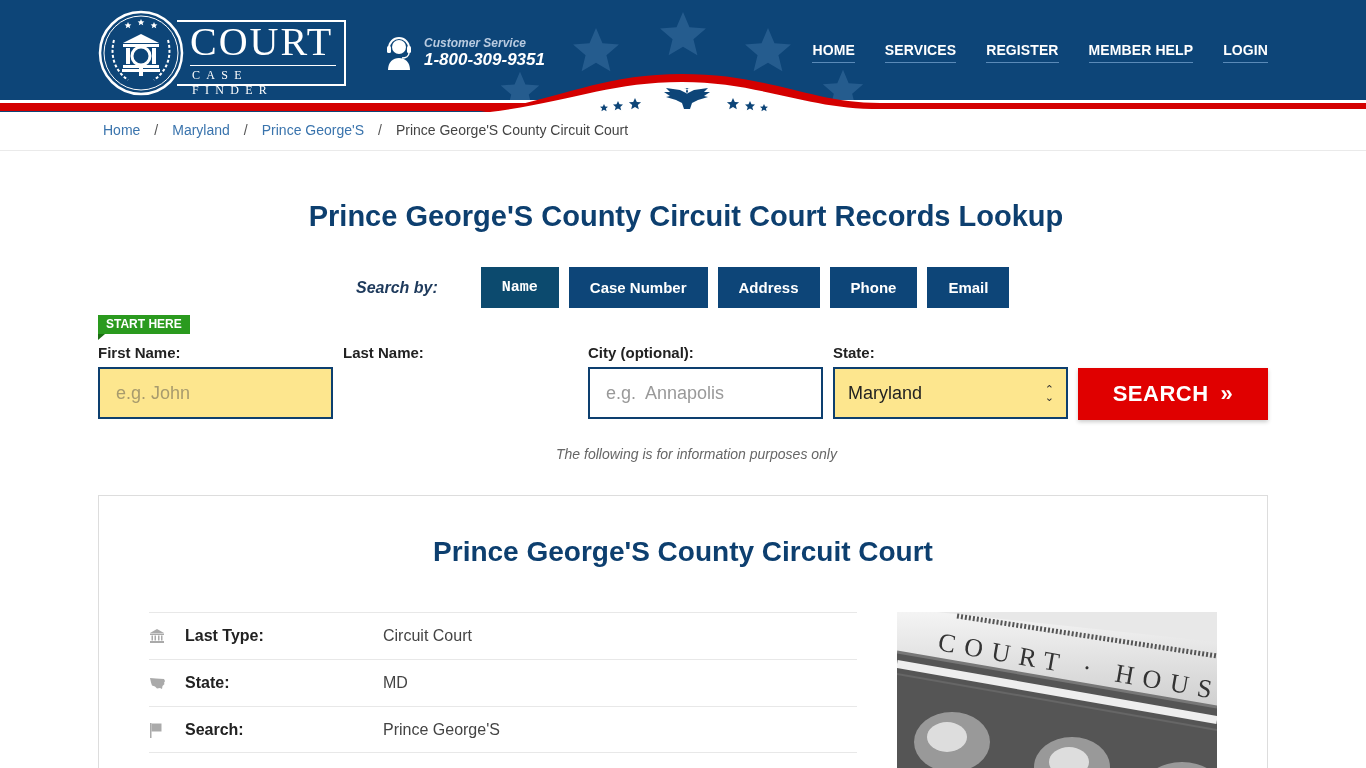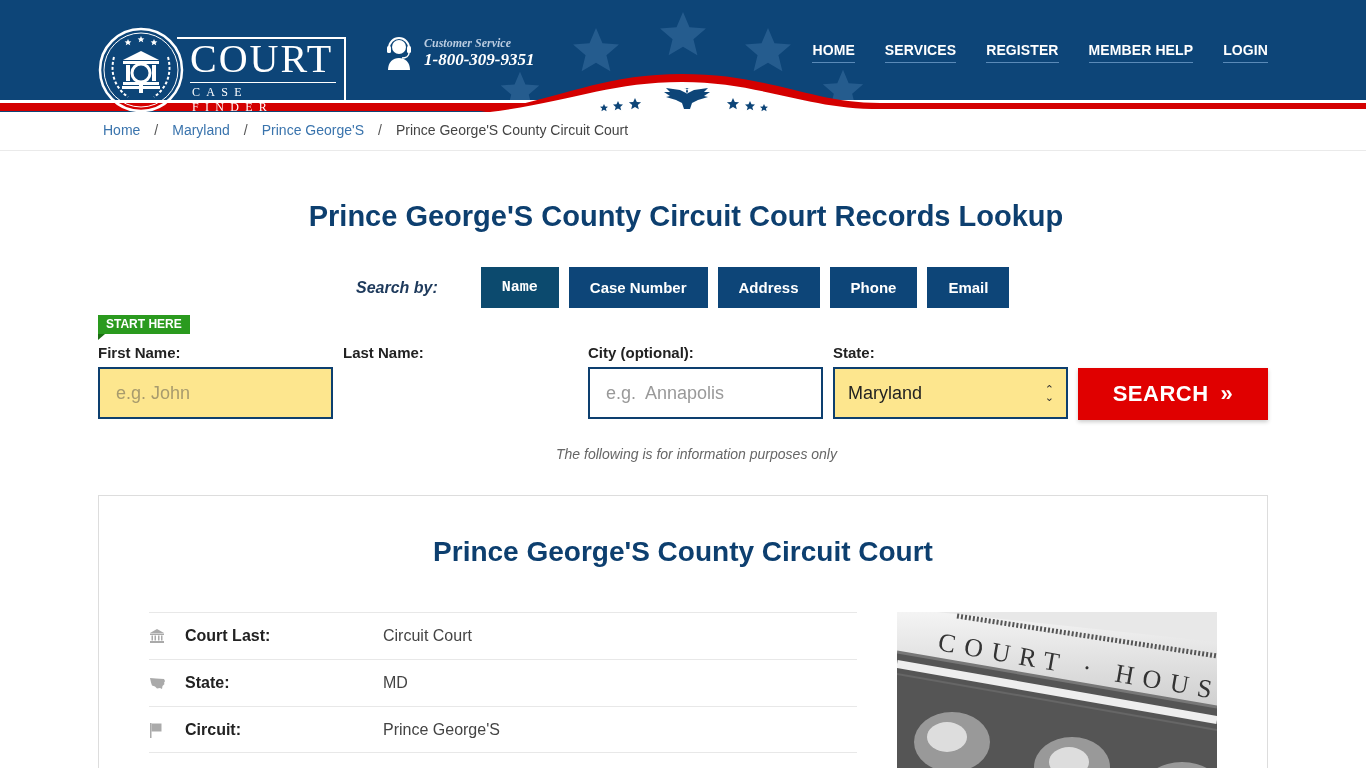--- a/index.html
+++ b/index.html
@@ -6,28 +6,28 @@
   html, body { width: 1366px; height: 768px; overflow: hidden; background: #fff; }
   body { font-family: "Liberation Sans", "DejaVu Sans", sans-serif; color: #333; position: relative; }
 
   
   .header { position: absolute; left: 0; top: 0; width: 1366px; height: 112px; background: #0d4578; overflow: hidden; }
   .header .bgstar { position: absolute; fill: #2e6496; opacity: 0.75; }
   .header .red-line { position: absolute; left: 0; top: 103px; width: 1366px; height: 8px; background: #d40000; }
   .header .white-line { position: absolute; left: 0; top: 100px; width: 1366px; height: 3px; background: #fff; }
   .swoosh { position: absolute; left: 0; top: 0; }
 
-  .logo { position: absolute; left: 98px; top: 27px; height: 86px; display: flex; align-items: flex-start; }
+  .logo { position: absolute; left: 98px; top: 10px; height: 86px; display: flex; align-items: flex-start; }
   .logo-emblem { width: 86px; height: 86px; }
   .logo-box { position: absolute; left: 79px; top: 10px; width: 169px; height: 66px; border: 2px solid #fff; border-left: none; }
   .logo-court { position: absolute; left: 92px; top: 12px; font-family: "Liberation Serif", "DejaVu Serif", serif; font-size: 40px; color: #fff; letter-spacing: 2px; line-height: 40px; }
   .logo-rule { position: absolute; left: 92px; top: 55px; width: 146px; height: 1px; background: #fff; }
   .logo-sub { position: absolute; left: 94px; top: 58px; font-family: "Liberation Serif", "DejaVu Serif", serif; font-size: 12px; color: #fff; letter-spacing: 6.3px; }
 
-  .cs { position: absolute; left: 384px; top: 36px; display: flex; align-items: center; font-family: Liberation Serif, serif; }
+  .cs { position: absolute; left: 384px; top: 36px; display: flex; align-items: center; }
   .cs-icon { width: 30px; height: 34px; margin-right: 10px; }
   .cs-label { font-size: 12px; font-style: italic; font-weight: bold; color: #b9cbe0; line-height: 14px; }
   .cs-phone { font-size: 17px; font-style: italic; font-weight: bold; color: #fff; line-height: 20px; }
 
   .nav { position: absolute; top: 42px; right: 98px; display: flex; gap: 30px; }
   .nav a { color: #fff; text-decoration: none; font-size: 14px; font-weight: bold; padding-bottom: 4px; border-bottom: 1px solid #5a8ab8; letter-spacing: 0.1px; }
 
   
   .breadcrumb { position: absolute; left: 103px; top: 122px; font-size: 14px; display: flex; align-items: center; }
   .breadcrumb a { color: #3a74ad; text-decoration: none; }
@@ -221,40 +221,40 @@
         <svg width="16" height="16" viewBox="0 0 16 16" fill="#aaa">
             <path d="M8 1l7 4H1z"></path>
             <rect x="1" y="5.5" width="14" height="1.5"></rect>
             <rect x="2.5" y="7.5" width="1.5" height="5"></rect>
             <rect x="5.5" y="7.5" width="1.5" height="5"></rect>
             <rect x="9" y="7.5" width="1.5" height="5"></rect>
             <rect x="12" y="7.5" width="1.5" height="5"></rect>
             <rect x="1" y="13" width="14" height="2"></rect>
           </svg>
       </span>
-      <span class="info-label">Court Last:</span>
+      <span class="info-label">Last Type:</span>
       <span class="info-value">Circuit Court</span>
     </div>
     <div class="info-row">
       <span class="info-icon">
         <svg width="17" height="14" viewBox="0 0 17 14" fill="#aaa">
             <path d="M1 2l6 .5 8 .5 1 2-1 2 .5 1-2 2-.5 3-2-1-3 .5-2-2-3-1-1-3z"></path>
           </svg>
       </span>
       <span class="info-label">State:</span>
       <span class="info-value">MD</span>
     </div>
     <div class="info-row">
       <span class="info-icon">
         <svg width="14" height="16" viewBox="0 0 14 16" fill="#aaa">
             <rect x="1" y="1" width="1.5" height="15"></rect>
             <path d="M2.5 1.5h10v8h-10z"></path>
           </svg>
       </span>
-      <span class="info-label">Circuit:</span>
+      <span class="info-label">Search:</span>
       <span class="info-value">Prince George'S</span>
     </div>
   </div>
 
   <div class="photo">
     <svg width="320" height="180" viewBox="0 0 320 180">
       <defs>
         <linearGradient id="stone" x1="0" y1="0" x2="0" y2="1">
           <stop offset="0" stop-color="#f4f4f4"></stop>
             <stop offset="1" stop-color="#cfcfcf"></stop>

